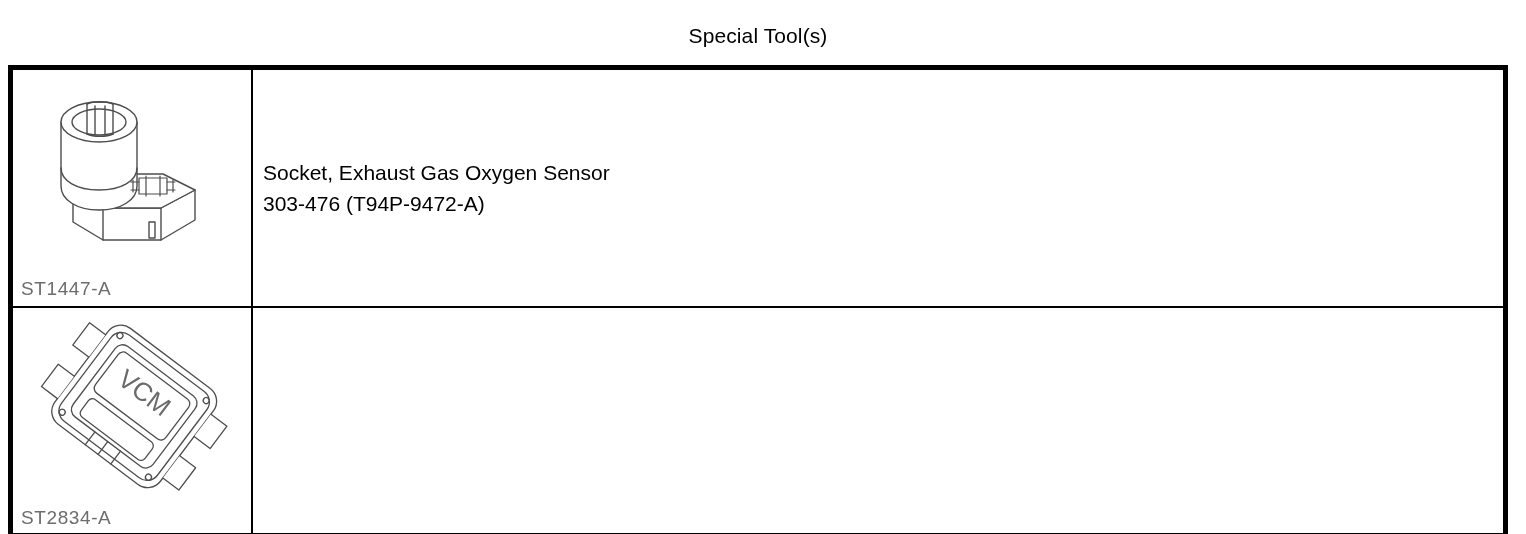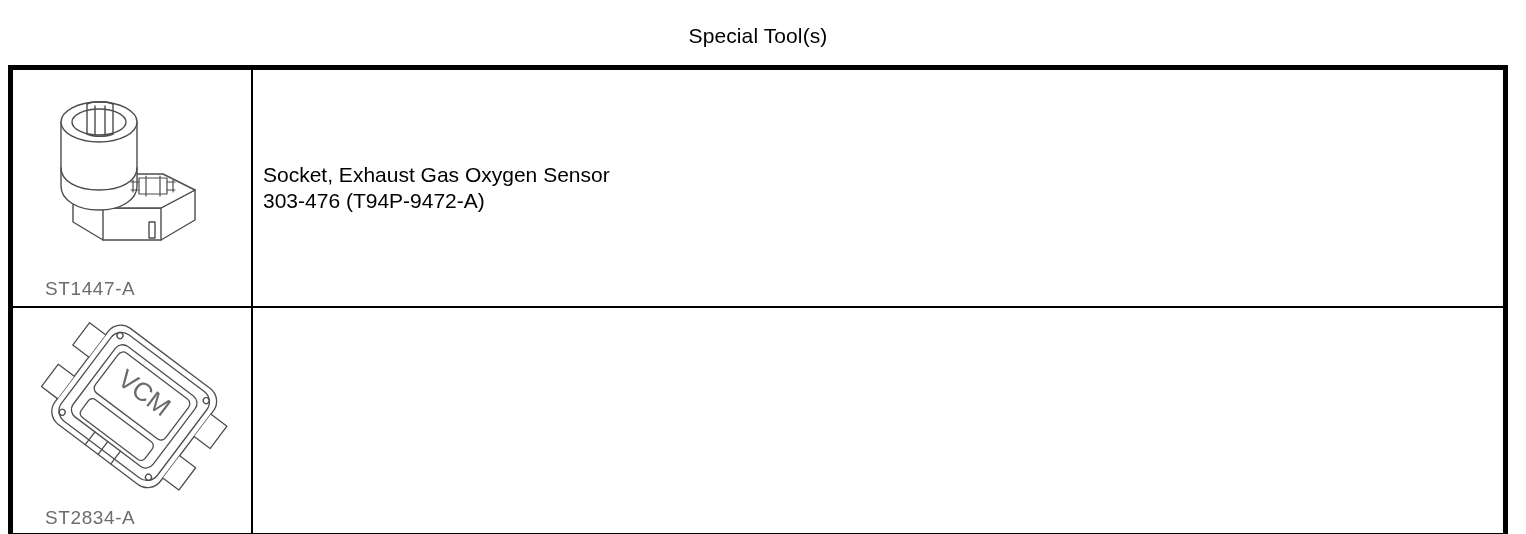--- a/index.html
+++ b/index.html
@@ -60,27 +60,27 @@
   .cell-desc {
     position: relative;
     flex: 1 1 auto;
     box-sizing: border-box;
     display: flex;
     align-items: center;
     padding-left: 10px;
   }
   .desc-text {
     font-size: 21px;
-    line-height: 26px;
+    line-height: 31px;
     color: #000000;
     white-space: pre-line;
   }
   .st-label {
     position: absolute;
-    left: 32px;
+    left: 8px;
     font-size: 19px;
     color: #6d6d6d;
     letter-spacing: 0.6px;
     font-family: "Liberation Sans", sans-serif;
   }
   .st-label-1 { bottom: 6px; }
   .st-label-2 { bottom: 4px; }
 
   .art {
     position: absolute;

